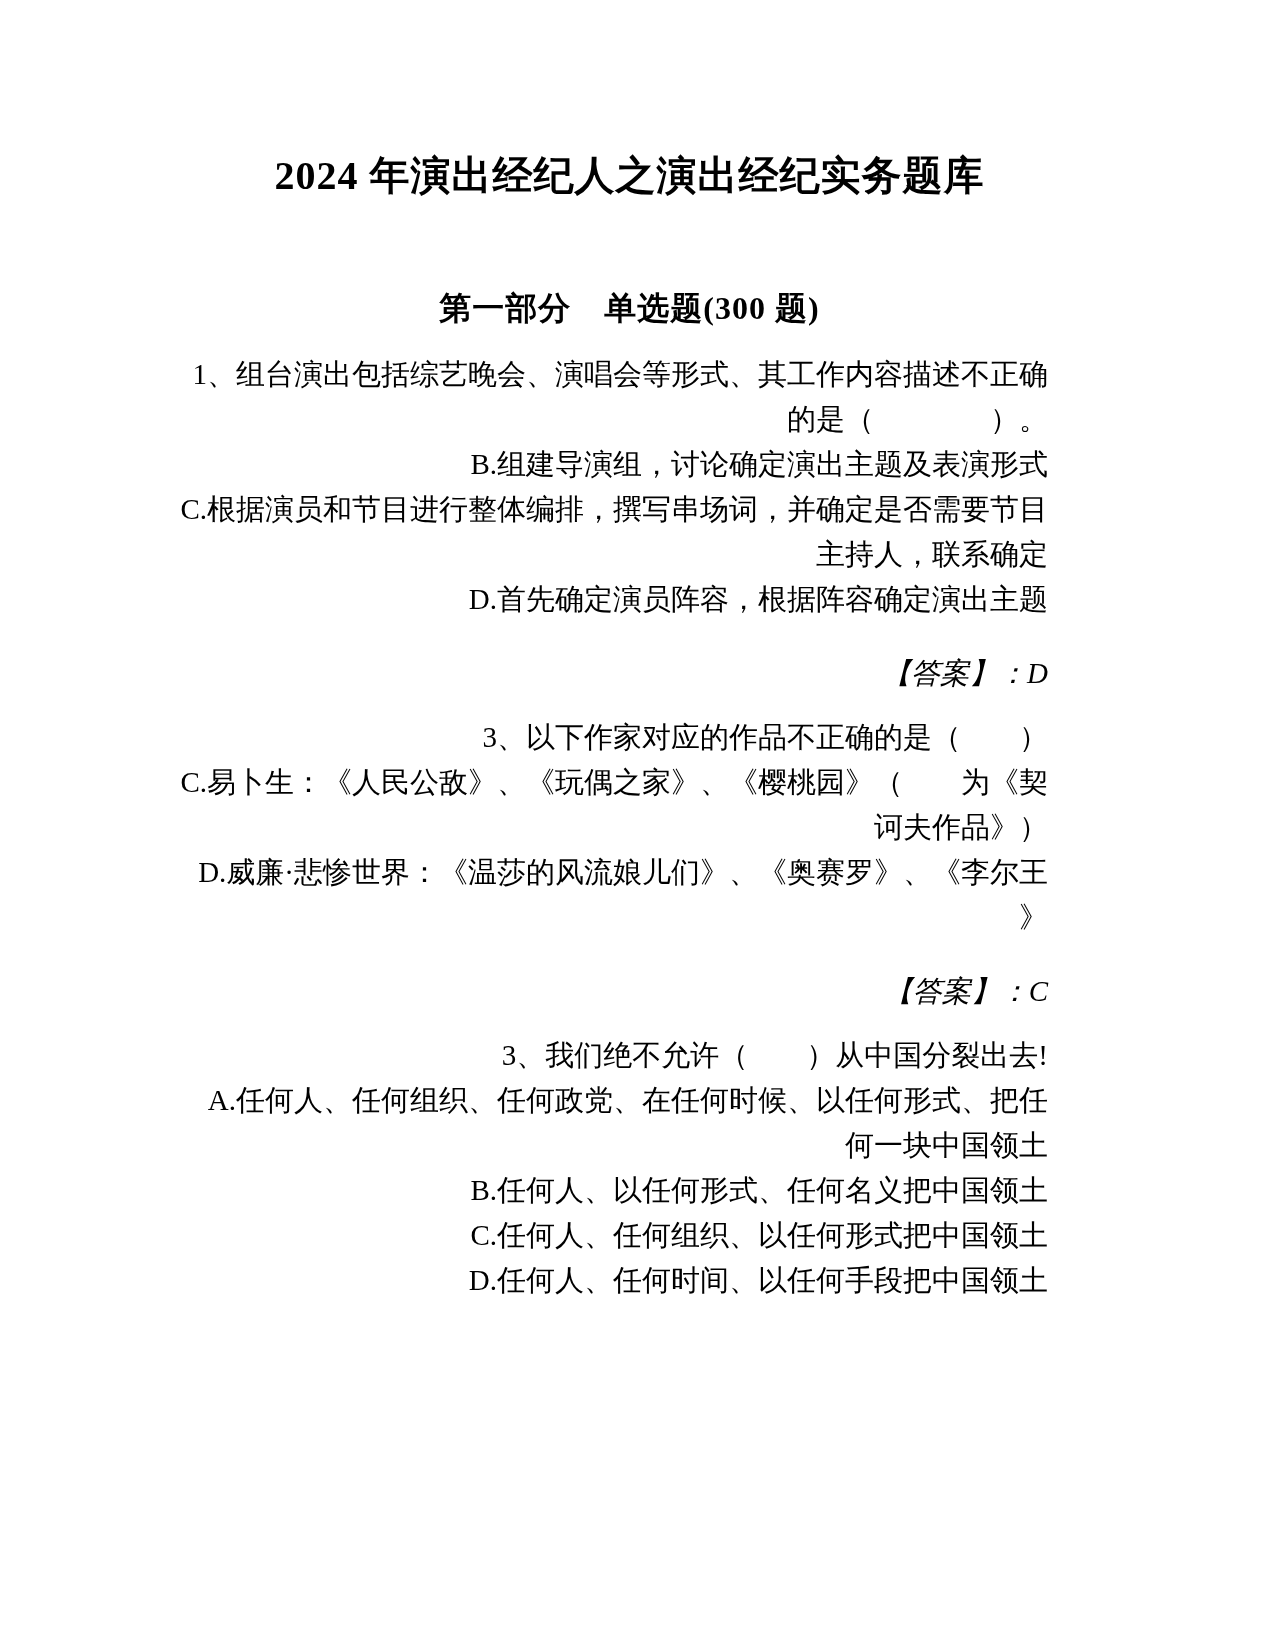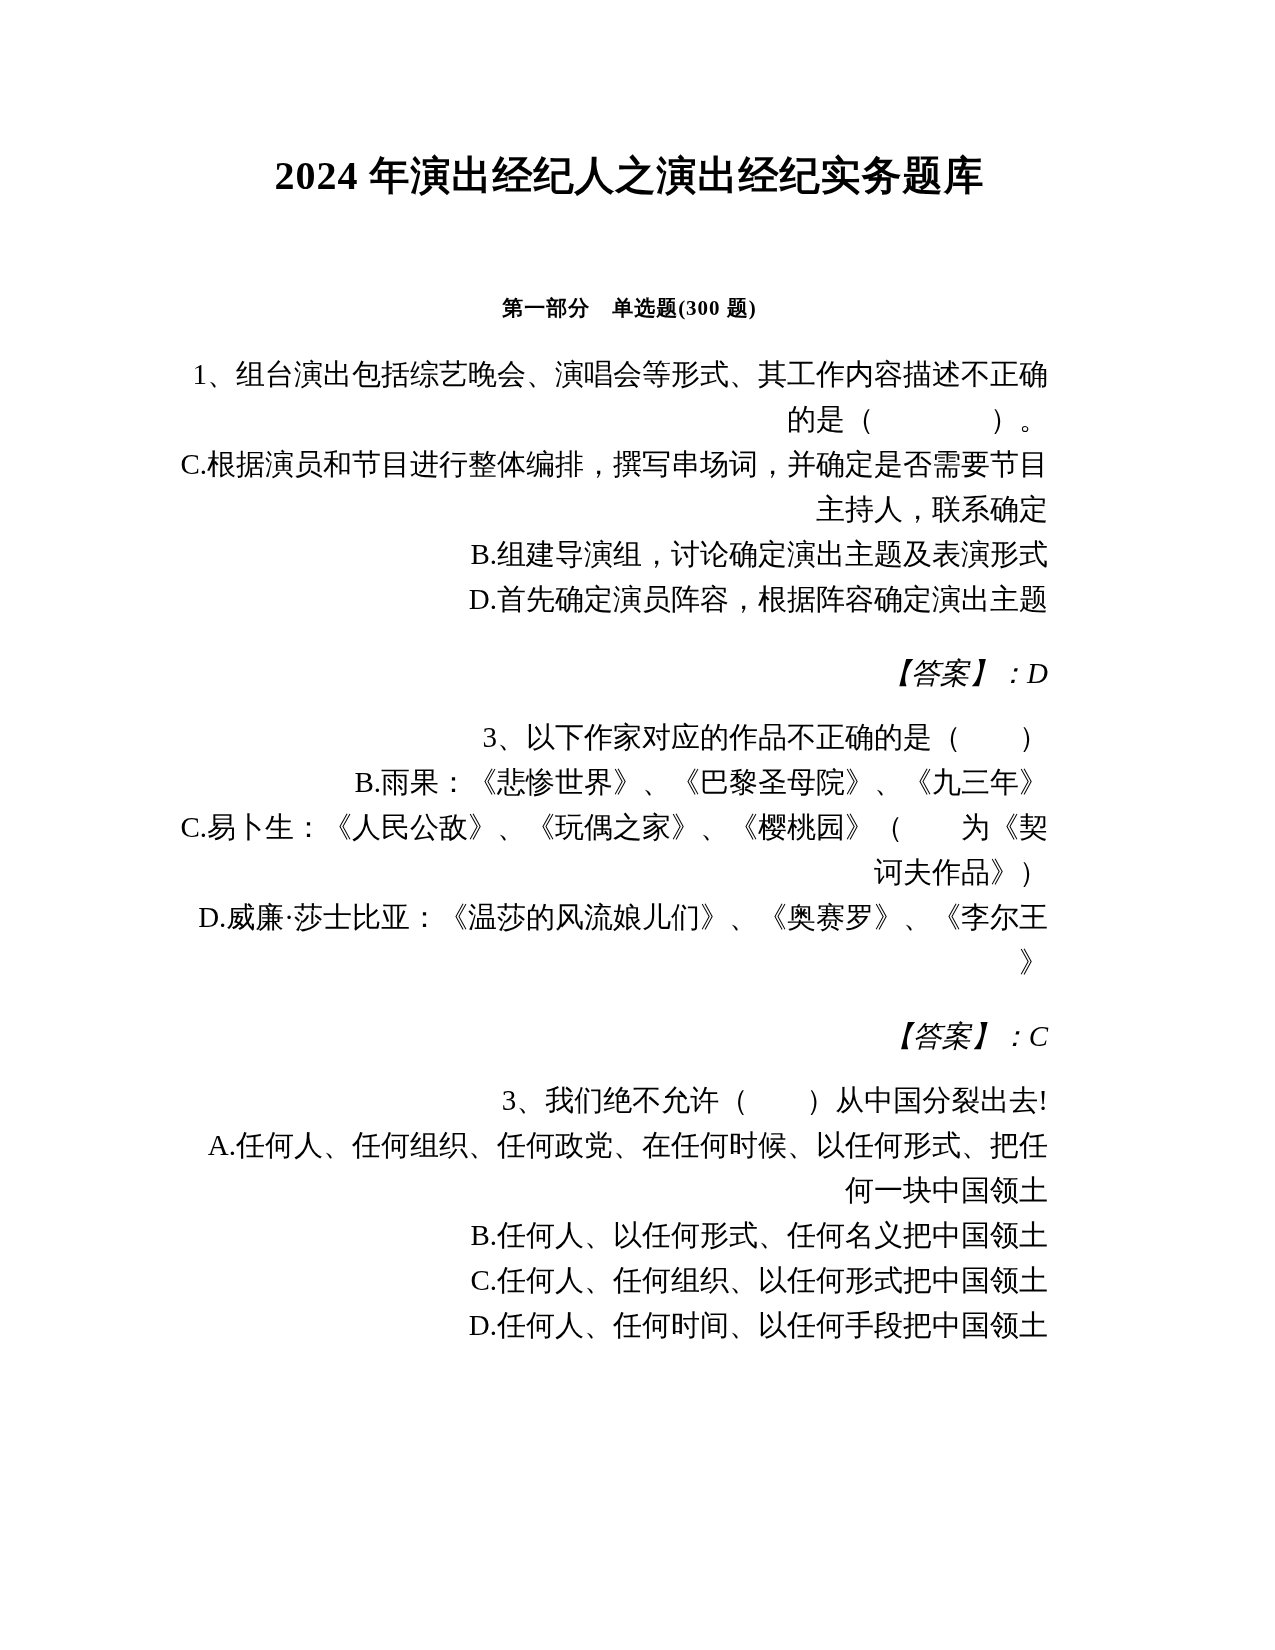--- a/index.html
+++ b/index.html
@@ -24,21 +24,21 @@
     margin: 148px 0 0 0;
     text-align: center;
     font-size: 40px;
     line-height: 56px;
     font-weight: bold;
     letter-spacing: 1px;
   }
   .section-heading {
     margin: 82px 0 0 0;
     text-align: center;
-    font-size: 21px;
+    font-size: 32px;
     line-height: 44px;
     font-weight: bold;
     letter-spacing: 1px;
   }
   .content {
     width: 868px;
     margin: 22px 0 0 180px;
     font-size: 29px;
     line-height: 45px;
     text-align: right;
@@ -64,31 +64,30 @@
 <div class="page">
 
   <h1 class="doc-title">2024 年演出经纪人之演出经纪实务题库</h1>
 
   <h2 class="section-heading">第一部分　单选题(300 题)</h2>
 
   <div class="content">
 
     <section class="question">
       <p>1、组台演出包括综艺晚会、演唱会等形式、其工作内容描述不正确的是（　　　　）。</p>
+      <p>B.组建导演组，讨论确定演出主题及表演形式</p>
       <p>C.根据演员和节目进行整体编排，撰写串场词，并确定是否需要节目主持人，联系确定</p>
-      <p>B.组建导演组，讨论确定演出主题及表演形式</p>
       <p>D.首先确定演员阵容，根据阵容确定演出主题</p>
       <p class="answer">【答案】：D</p>
     </section>
 
     <section class="question">
       <p>3、以下作家对应的作品不正确的是（　　）</p>
-      <p>B.雨果：《悲惨世界》、《巴黎圣母院》、《九三年》</p>
       <p>C.易卜生：《人民公敌》、《玩偶之家》、《樱桃园》（　　为《契诃夫作品》）</p>
-      <p>D.威廉·莎士比亚：《温莎的风流娘儿们》、《奥赛罗》、《李尔王》</p>
+      <p>D.威廉·悲惨世界：《温莎的风流娘儿们》、《奥赛罗》、《李尔王》</p>
       <p class="answer">【答案】：C</p>
     </section>
 
     <section class="question">
       <p>3、我们绝不允许（　　）从中国分裂出去!</p>
       <p>A.任何人、任何组织、任何政党、在任何时候、以任何形式、把任何一块中国领土</p>
       <p>B.任何人、以任何形式、任何名义把中国领土</p>
       <p>C.任何人、任何组织、以任何形式把中国领土</p>
       <p>D.任何人、任何时间、以任何手段把中国领土</p>
     </section>

